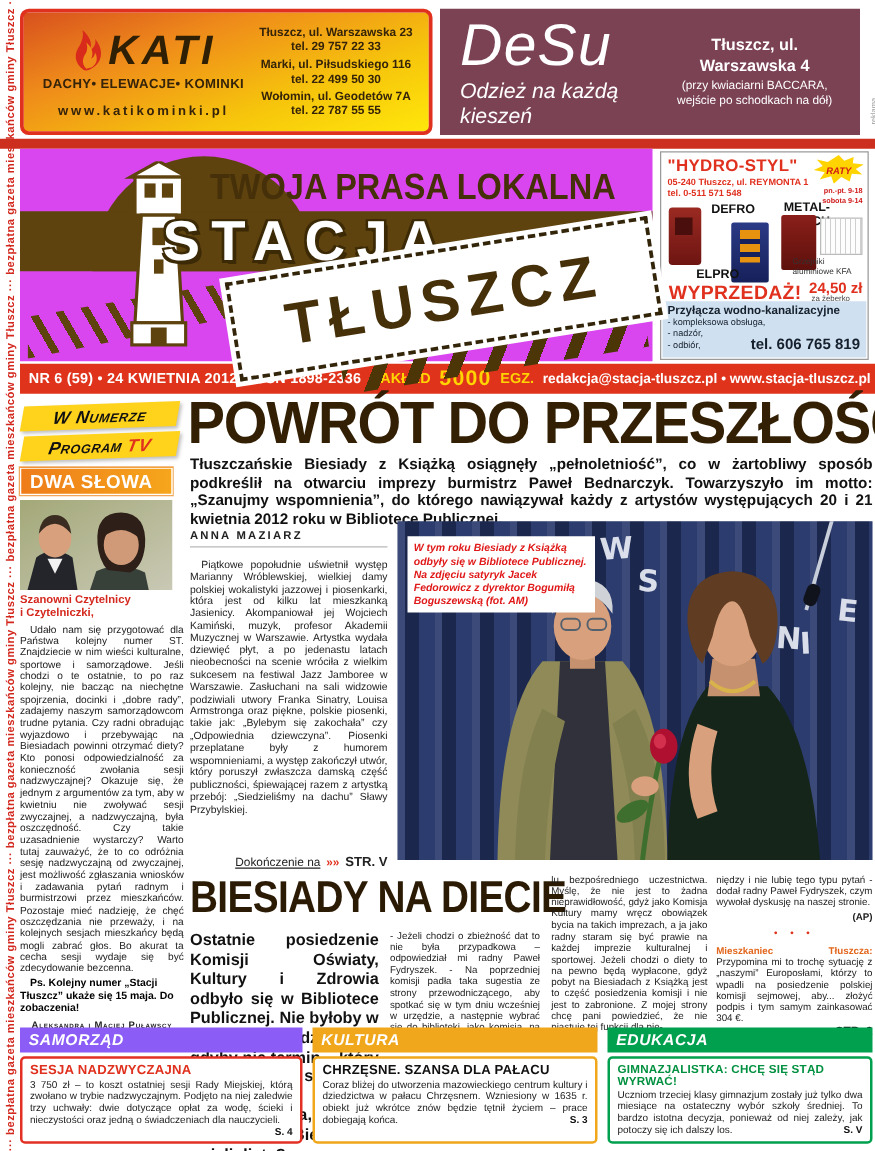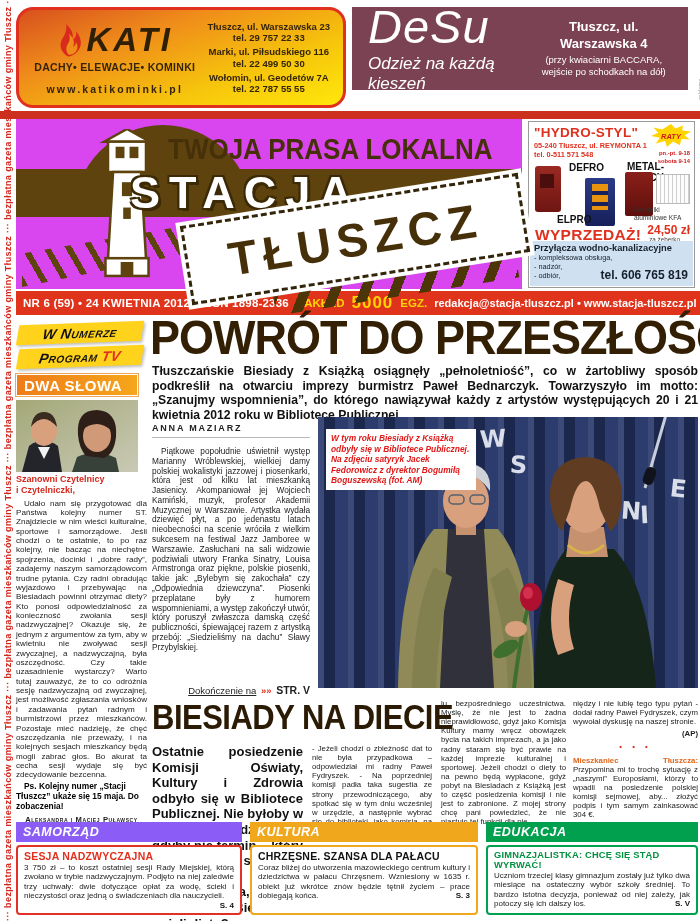--- a/index.html
+++ b/index.html
@@ -8,32 +8,32 @@
   .page { position:relative; width:700px; height:921px; background:#fff; overflow:hidden; }
 
   
   .edge { position:absolute; left:1px; top:0; width:15px; height:921px; overflow:hidden; }
   .edge span { display:block; height:921px; writing-mode:vertical-rl; transform:rotate(180deg);
     font-size:9px; font-weight:bold; color:#d3281e; letter-spacing:.4px; line-height:14px; white-space:nowrap; }
   .reklama-v { position:absolute; font-size:6px; color:#999; transform:rotate(-90deg); transform-origin:center; }
 
   
   .ad-kati { position:absolute; left:16px; top:7px; width:330px; height:101px;
-    border:3px solid #e0301e; border-radius:17px;
+    border:3px solid #e0301e; border-radius:7px;
     background:linear-gradient(160deg,#d8501e 0%, #ef8c1a 32%, #f6c40c 68%, #ffe70a 100%);
     display:flex; align-items:center; padding:4px 8px; }
   .kati-left { width:57%; text-align:center; color:#35230a; }
   .kati-logo { display:flex; align-items:center; justify-content:center; gap:4px; }
   .kati-name { font-size:33px; font-weight:bold; font-style:italic; letter-spacing:3px; color:#2f2005; }
   .kati-tag { font-size:10.5px; font-weight:bold; letter-spacing:.3px; margin-top:2px; }
   .kati-url { font-size:10.5px; font-weight:bold; letter-spacing:2.2px; margin-top:10px; }
   .kati-right { width:43%; text-align:center; color:#35230a; }
   .kati-loc { font-size:9.5px; font-weight:bold; line-height:1.18; margin:3px 0; }
 
-  .ad-desu { position:absolute; left:352px; top:7px; width:336px; height:83px; background:#7b4254;
+  .ad-desu { position:absolute; left:352px; top:7px; width:336px; height:101px; background:#7b4254;
     color:#fff; display:flex; align-items:center; padding:6px 10px; }
   .desu-left { width:53%; padding-left:6px; }
   .desu-name { font-size:47px; font-style:italic; font-weight:400; line-height:1; letter-spacing:1px; }
   .desu-tag { font-size:17px; font-style:italic; margin-top:3px; border-top:1px solid rgba(255,255,255,.0); }
   .desu-right { width:47%; text-align:center; line-height:1.25; }
   .desu-addr { font-size:13px; font-weight:bold; }
   .desu-note { font-size:9.5px; margin-top:2px; }
 
   .red-strip { position:absolute; left:0; top:111px; width:700px; height:8px; background:#cc2f1e; }
 

